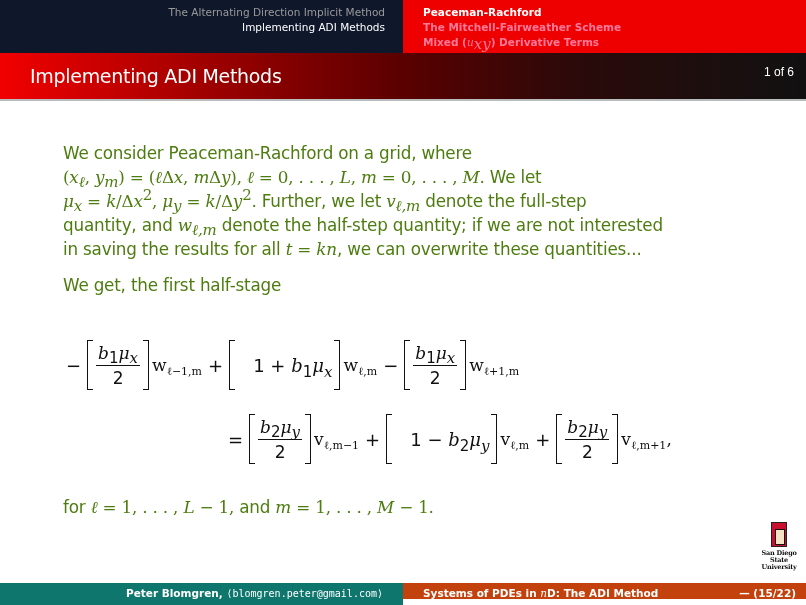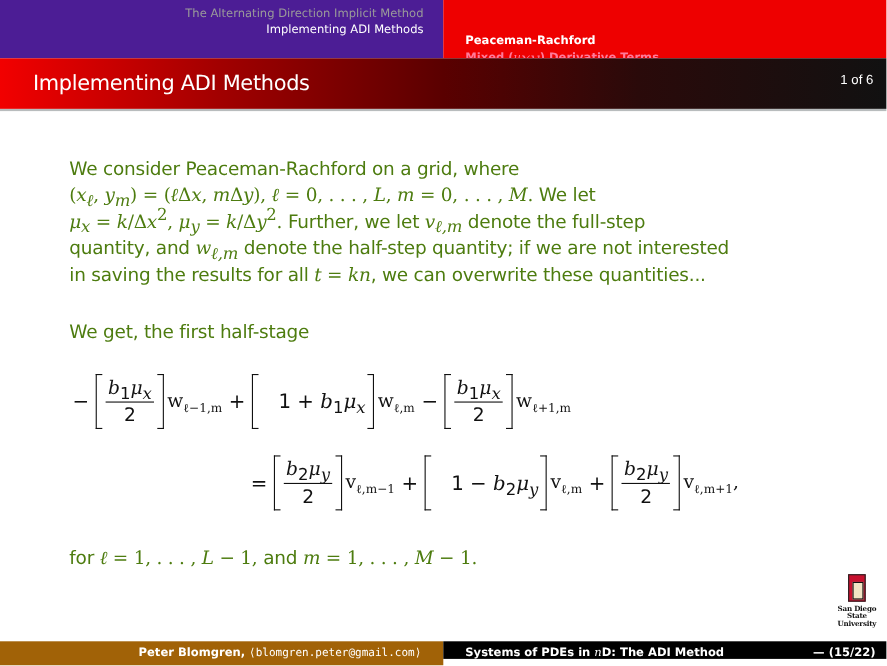--- a/index.html
+++ b/index.html
@@ -1,47 +1,47 @@
 <!DOCTYPE html>
 <html><head>
   <meta charset="utf-8">
   <style>
     * { margin: 0; padding: 0; box-sizing: border-box; }
     html, body { width: 806px; height: 605px; overflow: hidden; background: #ffffff; }
     body { position: relative; font-family: "DejaVu Sans", sans-serif; color: #111; }
 
     
     .topnav { position: absolute; left: 0; top: 0; width: 806px; height: 53px; display: flex; }
-    .topnav-left { width: 403px; height: 53px; background: #4c1d95; padding: 5px 18px 0 0; text-align: right; }
+    .topnav-left { width: 403px; height: 53px; background: #0f172a; padding: 5px 18px 0 0; text-align: right; }
     .topnav-right { width: 403px; height: 53px; background: #ee0000; padding: 5px 0 0 20px; text-align: left; }
     .nav-item { display: block; font-family: "DejaVu Sans", sans-serif; font-size: 10.5px; line-height: 15px; white-space: nowrap; }
     .topnav-left .nav-item { color: #9a9a9a; }
     .topnav-left .nav-item.active { color: #ffffff; }
     .topnav-right .nav-item { color: #ff7a9a; font-weight: bold; }
-    .topnav-right .nav-item.active { color: #ffffff; margin-top: 25px; }
+    .topnav-right .nav-item.active { color: #ffffff; }
     .nav-item .math { font-family: "DejaVu Serif", serif; font-style: italic; font-weight: normal; }
 
     
     .titlebar {
       position: absolute; left: 0; top: 53px; width: 806px; height: 48px;
       background: linear-gradient(to right, #f20000 0%, #a10000 25%, #5a0000 50%, #2a0a0a 72%, #111 100%);
       border-bottom: 2px solid #b8bcbd;
     }
     .titlebar .frame-title {
       position: absolute; left: 30px; top: 12px; color: #ffffff; font-family: "DejaVu Sans", sans-serif;
       font-size: 19px; letter-spacing: -0.3px;
     }
     .titlebar .frame-count {
       position: absolute; right: 12px; top: 12px; color: #ffffff; font-family: Liberation Sans, sans-serif; font-size: 12px;
     }
 
     
     .content { position: absolute; left: 63px; top: 141px; width: 700px; }
     .para { font-size: 16.8px; line-height: 24px; color: #4d7c0f; letter-spacing: -0.2px; }
-    .para + .para { margin-top: 28px; }
+    .para + .para { margin-top: 12px; }
     .m { font-family: "DejaVu Serif", serif; font-style: italic; }
     .mr { font-family: "DejaVu Serif", serif; }
     sub, sup { font-size: 15px; line-height: 0; }
 
     
     .eq { position: absolute; left: 0; width: 806px; font-size: 18px; color: #111; }
     .eq-row { position: absolute; display: flex; align-items: center; white-space: nowrap; }
     .bracket { display: inline-flex; align-items: center; padding: 0 5px; position: relative; height: 50px; }
     .bracket::before, .bracket::after {
       content: ""; position: absolute; top: 0; bottom: 0; width: 5px; border: 1.4px solid #111;
@@ -57,36 +57,37 @@
     .inner { font-size: 18px; padding: 0 3px; margin-left: 16px; }
 
     
     .logo { position: absolute; left: 752px; top: 522px; width: 54px; height: 50px; }
     .logo-shield { position: absolute; left: 19px; top: 0; width: 16px; height: 25px; background: #c8102e; border: 1px solid #222; }
     .logo-shield::after { content: ""; position: absolute; left: 3px; top: 6px; width: 8px; height: 14px; background: #f2e4c4; border: 1px solid #111; }
     .logo-text { position: absolute; left: 0; top: 28px; width: 54px; text-align: center; font-family: "DejaVu Serif", serif; font-size: 6.5px; line-height: 7px; font-weight: bold; color: #111; letter-spacing: -0.2px; }
 
     
     .footer { position: absolute; left: 0; top: 583px; width: 806px; height: 22px; display: flex; }
-    .footer-left { width: 403px; height: 22px; background: #a16207; color: #fff; text-align: right; padding: 4px 20px 0 0; font-size: 10.5px; font-weight: bold; white-space: nowrap; }
+    .footer-left { width: 403px; height: 22px; background: #0f766e; color: #fff; text-align: right; padding: 4px 20px 0 0; font-size: 10.5px; font-weight: bold; white-space: nowrap; }
     .footer-left .email { font-family: "DejaVu Sans Mono", monospace; font-weight: normal; font-size: 10px; }
-    .footer-right { width: 403px; height: 16px; background: #000000; color: #fff; padding: 4px 0 4px 20px; font-size: 10.5px; font-weight: bold; white-space: nowrap; position: relative; }
+    .footer-right { width: 403px; height: 16px; background: #c2410c; color: #fff; padding: 4px 0 4px 20px; font-size: 10.5px; font-weight: bold; white-space: nowrap; position: relative; }
     .footer-right .page { position: absolute; right: 10px; top: 4px; }
     .footer-right .m { font-family: "DejaVu Serif", serif; font-style: italic; font-weight: normal; }
   </style>
 </head>
 <body>
 
 <div class="topnav">
   <div class="topnav-left">
     <span class="nav-item">The Alternating Direction Implicit Method</span>
     <span class="nav-item active">Implementing ADI Methods</span>
   </div>
   <div class="topnav-right">
     <span class="nav-item active">Peaceman-Rachford</span>
+    <span class="nav-item">The Mitchell-Fairweather Scheme</span>
     <span class="nav-item"><span>Mixed (</span><span class="math"><span>u</span><sub>xy</sub></span><span>) Derivative Terms</span></span>
   </div>
 </div>
 
 <div class="titlebar">
   <span class="frame-title">Implementing ADI Methods</span>
   <span class="frame-count">1 of 6</span>
 </div>
 
 <div class="content">

